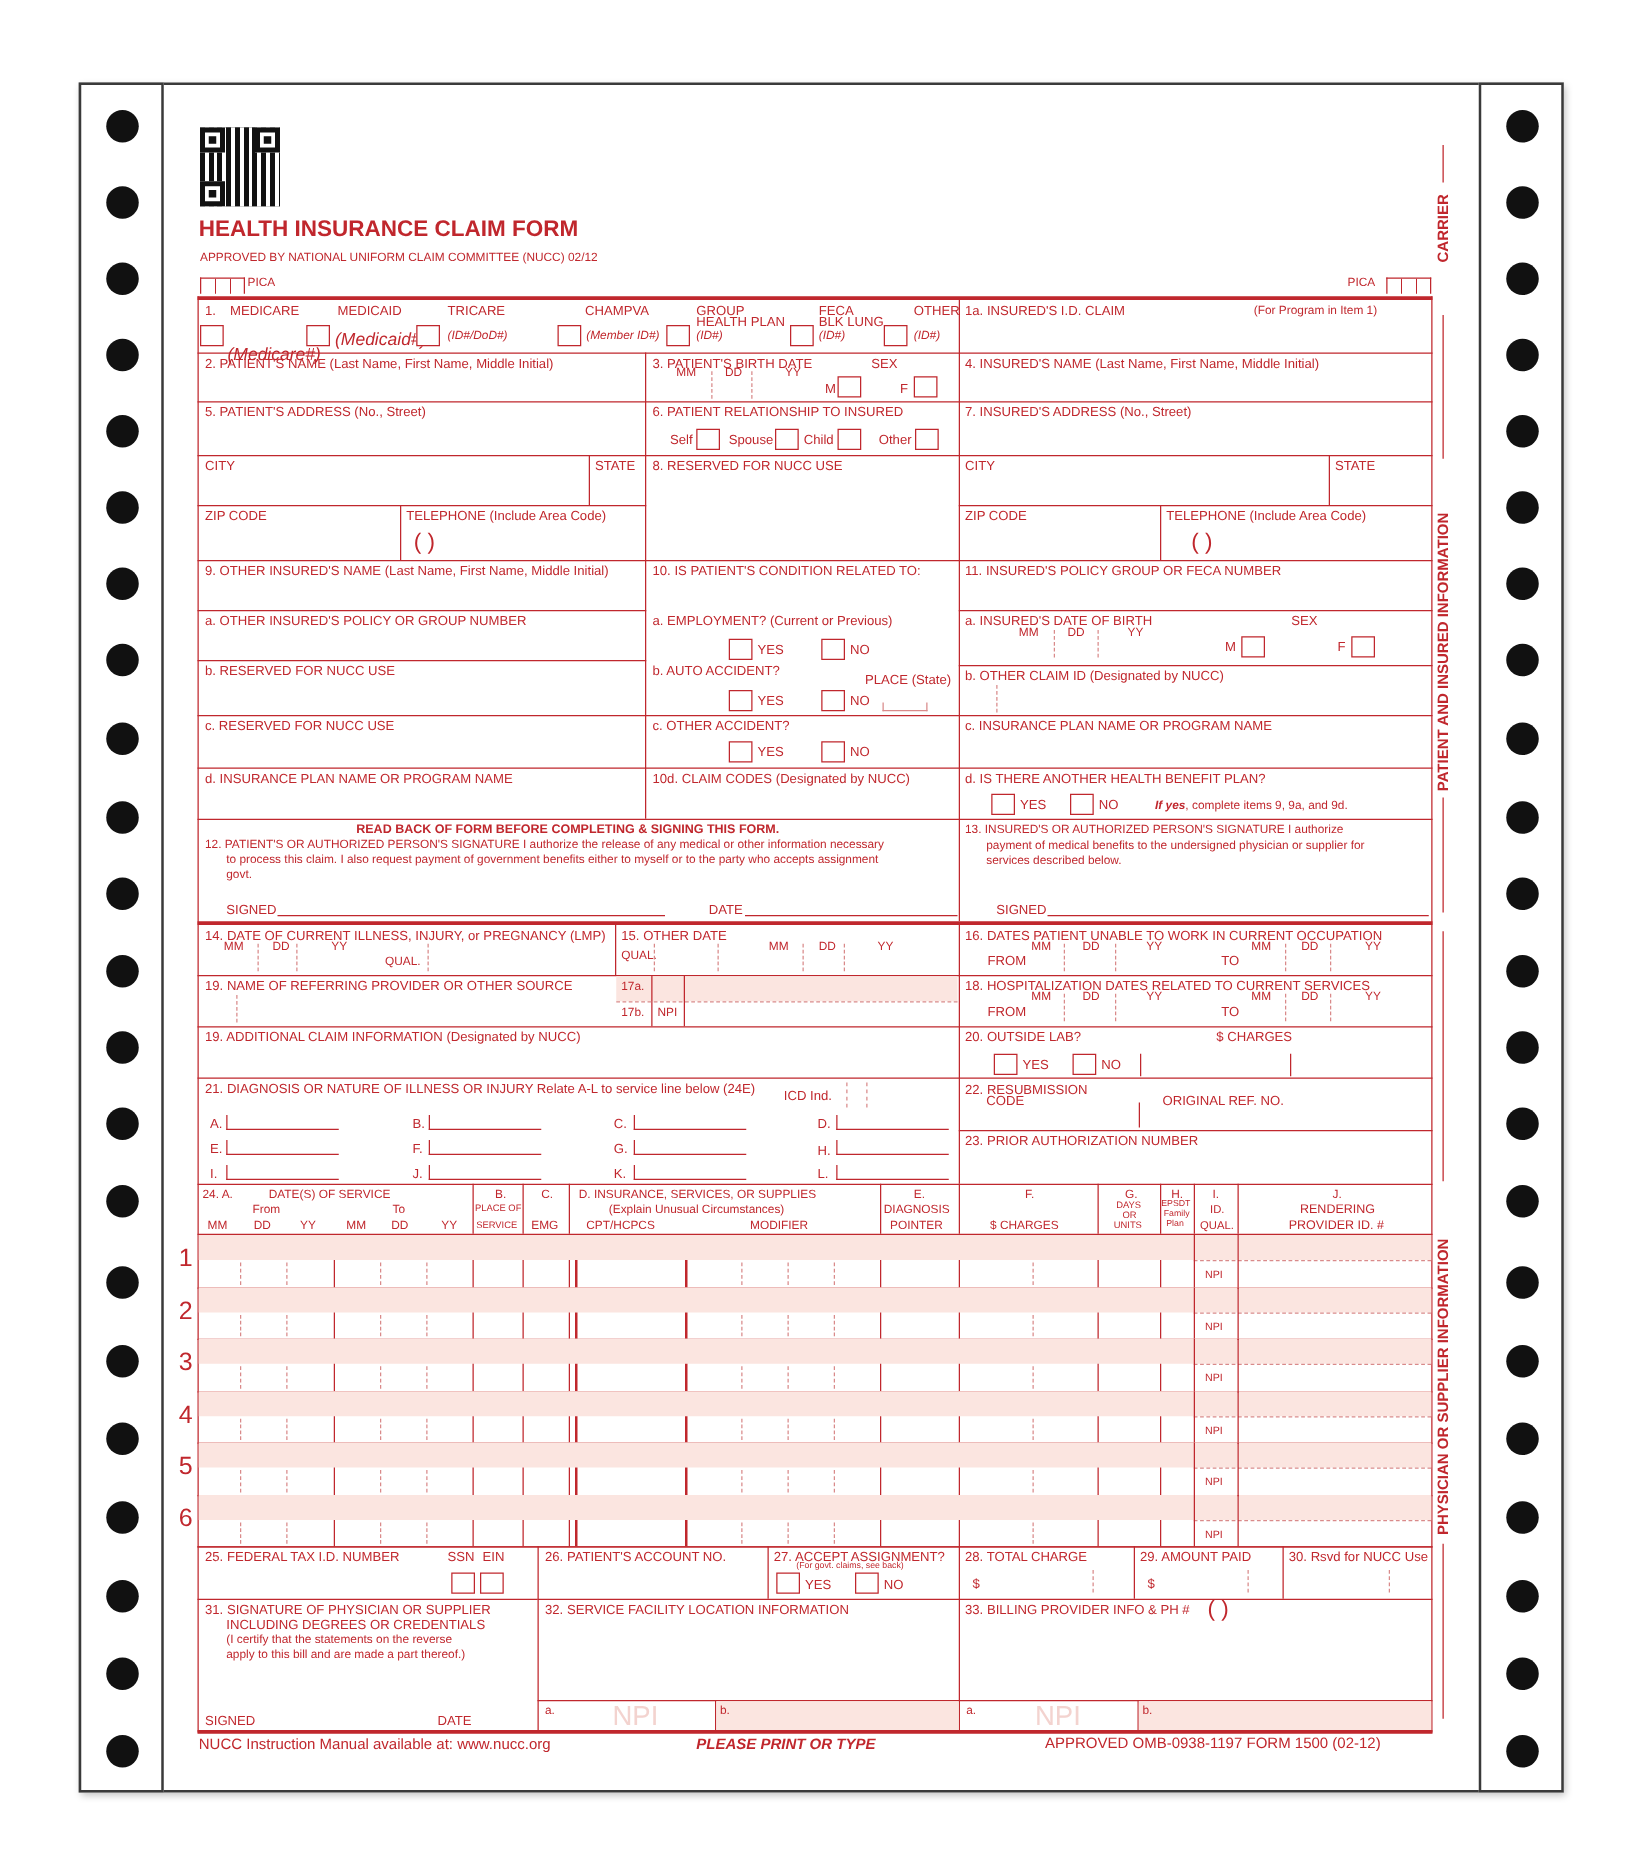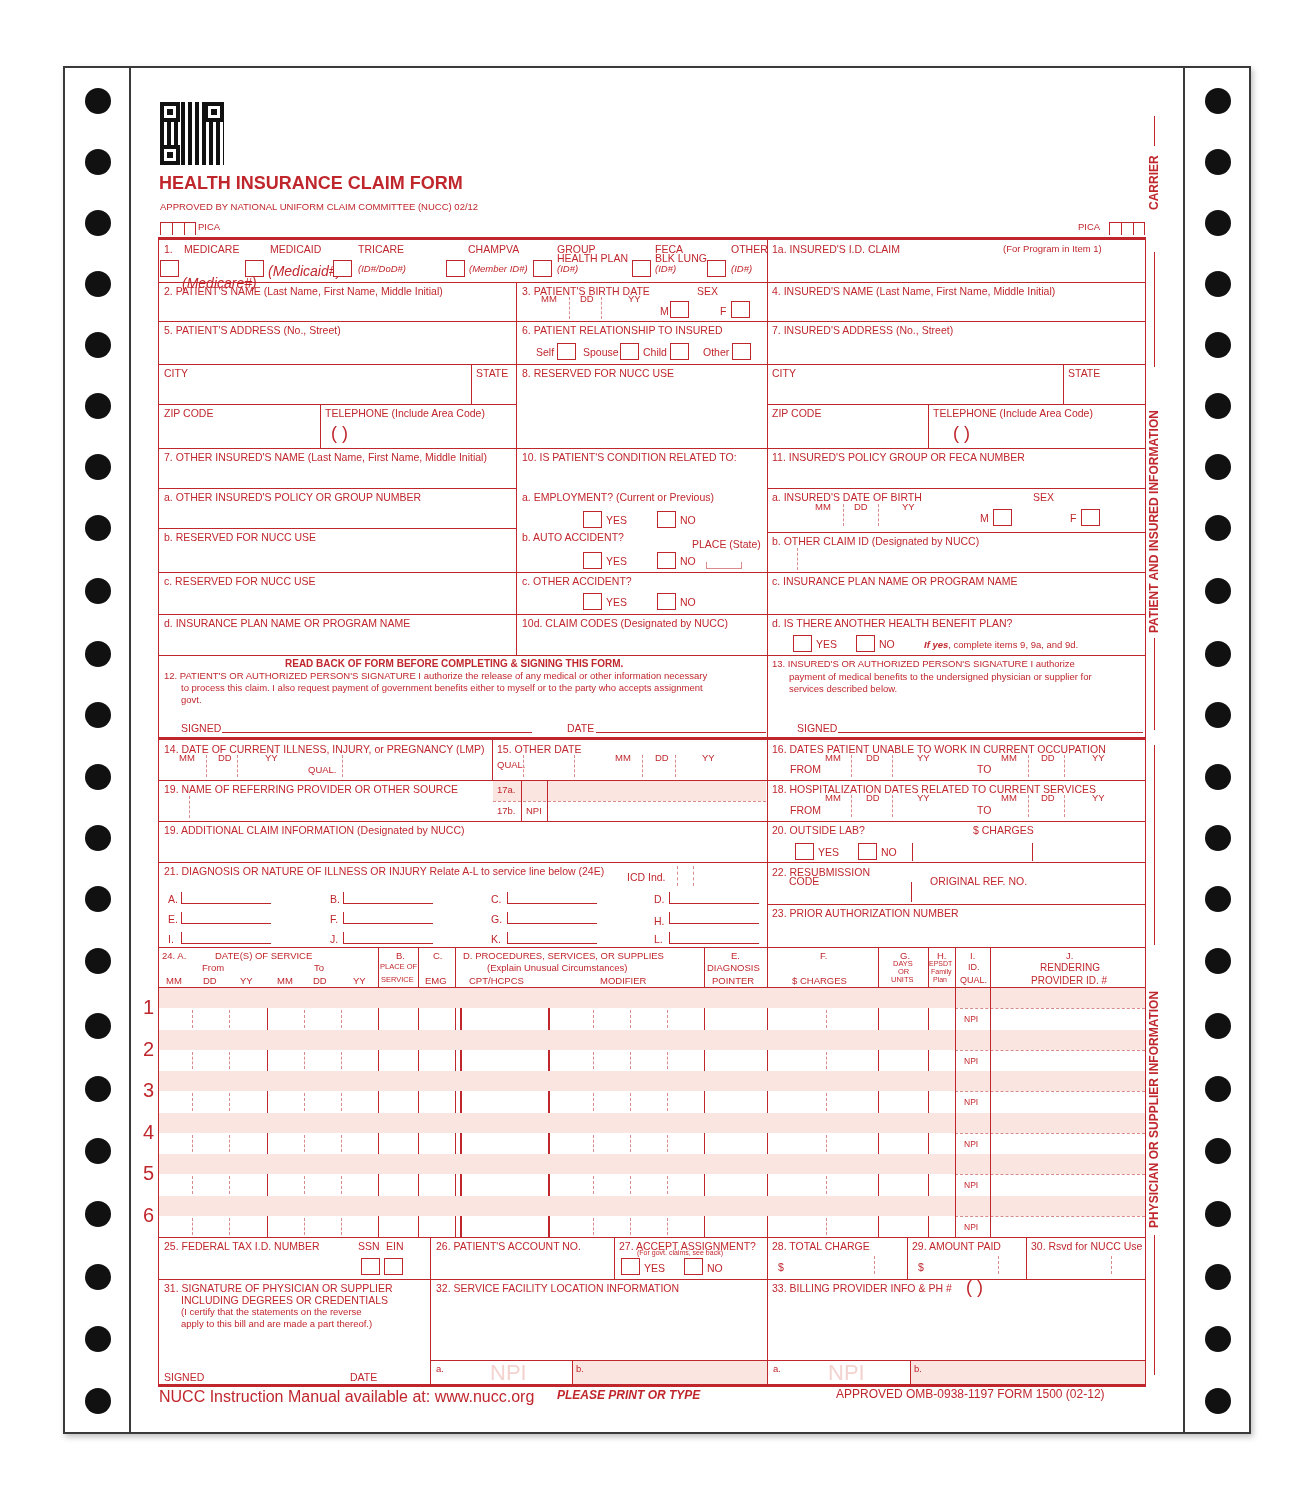--- a/index.html
+++ b/index.html
@@ -189,21 +189,21 @@
 <div class="vline" style="left:320px;top:404px;height:44px"></div>
 <div class="t" style="left:325px;top:408px">TELEPHONE (Include Area Code)</div>
 <div class="t" style="left:331px;top:424px;font-size:18px">(        )</div>
 <div class="t" style="left:772px;top:408px">ZIP CODE</div>
 <div class="vline" style="left:928px;top:404px;height:44px"></div>
 <div class="t" style="left:933px;top:408px">TELEPHONE (Include Area Code)</div>
 <div class="t" style="left:953px;top:424px;font-size:18px">(        )</div>
 
 <div class="hline" style="left:158px;top:448px;width:988px"></div>
 
-<div class="t" style="left:164px;top:452px">7. OTHER INSURED'S NAME (Last Name, First Name, Middle Initial)</div>
+<div class="t" style="left:164px;top:452px">9. OTHER INSURED'S NAME (Last Name, First Name, Middle Initial)</div>
 <div class="t" style="left:522px;top:452px">10. IS PATIENT'S CONDITION RELATED TO:</div>
 <div class="t" style="left:772px;top:452px">11. INSURED'S POLICY GROUP OR FECA NUMBER</div>
 
 <div class="hline" style="left:158px;top:488px;width:359px"></div>
 <div class="hline" style="left:767px;top:488px;width:379px"></div>
 <div class="t" style="left:164px;top:492px">a. OTHER INSURED'S POLICY OR GROUP NUMBER</div>
 <div class="t" style="left:522px;top:492px">a. EMPLOYMENT? (Current or Previous)</div>
 <div class="box" style="left:583px;top:511px"></div>
 <div class="t" style="left:606px;top:515px">YES</div>
 <div class="box" style="left:657px;top:511px"></div>
@@ -387,21 +387,21 @@
 <div class="t" style="left:203px;top:976px;font-size:9.5px">DD</div>
 <div class="t" style="left:240px;top:976px;font-size:9.5px">YY</div>
 <div class="t" style="left:277px;top:976px;font-size:9.5px">MM</div>
 <div class="t" style="left:313px;top:976px;font-size:9.5px">DD</div>
 <div class="t" style="left:353px;top:976px;font-size:9.5px">YY</div>
 <div class="t" style="left:396px;top:951px;font-size:9.5px">B.</div>
 <div class="t" style="left:380px;top:963px;font-size:7.5px">PLACE OF</div>
 <div class="t" style="left:381px;top:976px;font-size:7.5px">SERVICE</div>
 <div class="t" style="left:433px;top:951px;font-size:9.5px">C.</div>
 <div class="t" style="left:425px;top:976px;font-size:9.5px">EMG</div>
-<div class="t" style="left:463px;top:951px;font-size:9.5px">D. PROCEDURES, SERVICES, OR SUPPLIES</div>
+<div class="t" style="left:463px;top:951px;font-size:9.5px">D. INSURANCE, SERVICES, OR SUPPLIES</div>
 <div class="t" style="left:487px;top:963px;font-size:9.5px">(Explain Unusual Circumstances)</div>
 <div class="t" style="left:469px;top:976px;font-size:9.5px">CPT/HCPCS</div>
 <div class="t" style="left:600px;top:976px;font-size:9.5px">MODIFIER</div>
 <div class="t" style="left:731px;top:951px;font-size:9.5px">E.</div>
 <div class="t" style="left:707px;top:963px;font-size:9.5px">DIAGNOSIS</div>
 <div class="t" style="left:712px;top:976px;font-size:9.5px">POINTER</div>
 <div class="t" style="left:820px;top:951px;font-size:9.5px">F.</div>
 <div class="t" style="left:792px;top:976px;font-size:9.5px">$ CHARGES</div>
 <div class="t" style="left:900px;top:951px;font-size:9.5px">G.</div>
 <div class="t" style="left:893px;top:960px;font-size:7.5px">DAYS</div>
@@ -639,15 +639,15 @@
 <div class="shade" style="left:573px;top:1361px;width:194px;height:23px"></div>
 <div class="t" style="left:576px;top:1364px;font-size:9.5px">b.</div>
 <div class="t" style="left:772px;top:1283px">33. BILLING PROVIDER INFO &amp; PH #</div>
 <div class="t" style="left:966px;top:1278px;font-size:18px">(        )</div>
 <div class="t" style="left:773px;top:1364px;font-size:9.5px">a.</div>
 <div class="npi-ghost" style="left:828px;top:1360px">NPI</div>
 <div class="vline" style="left:910px;top:1360px;height:24px"></div>
 <div class="shade" style="left:911px;top:1361px;width:234px;height:23px"></div>
 <div class="t" style="left:914px;top:1364px;font-size:9.5px">b.</div>
 
-<div class="t" style="left:159px;top:1389px;font-size:16px">NUCC Instruction Manual available at: www.nucc.org</div>
+<div class="t" style="left:159px;top:1389px;font-size:12px">NUCC Instruction Manual available at: www.nucc.org</div>
 <div class="t tb ti" style="left:557px;top:1389px;font-size:12px">PLEASE PRINT OR TYPE</div>
 <div class="t" style="left:836px;top:1388px;font-size:12px">APPROVED OMB-0938-1197 FORM 1500 (02-12)</div>
 
 </body></html>

